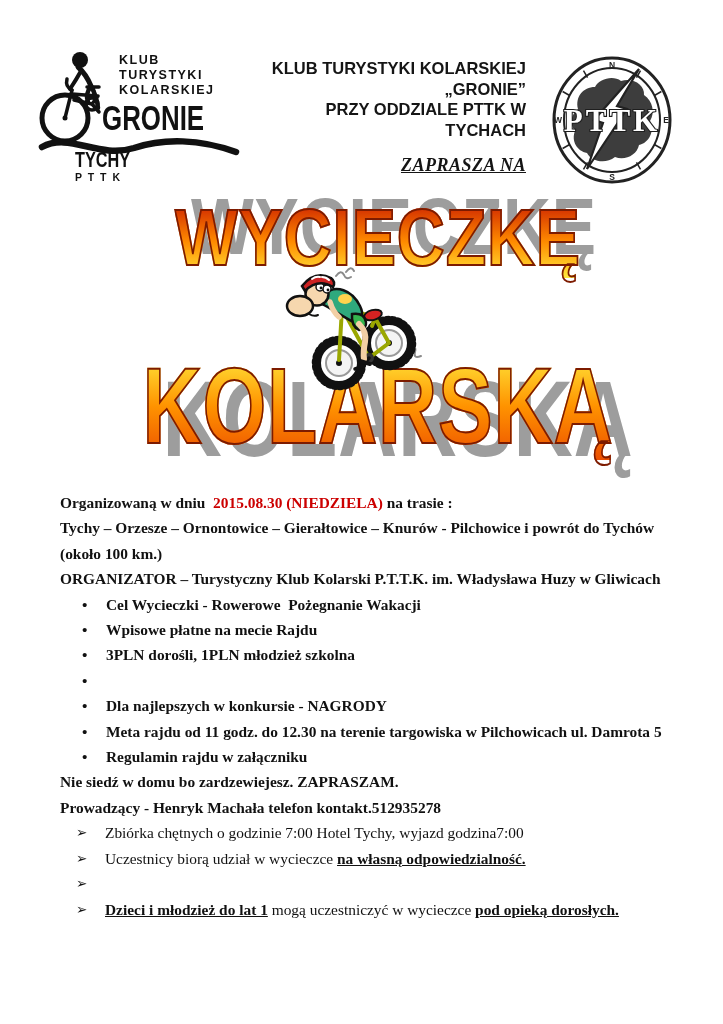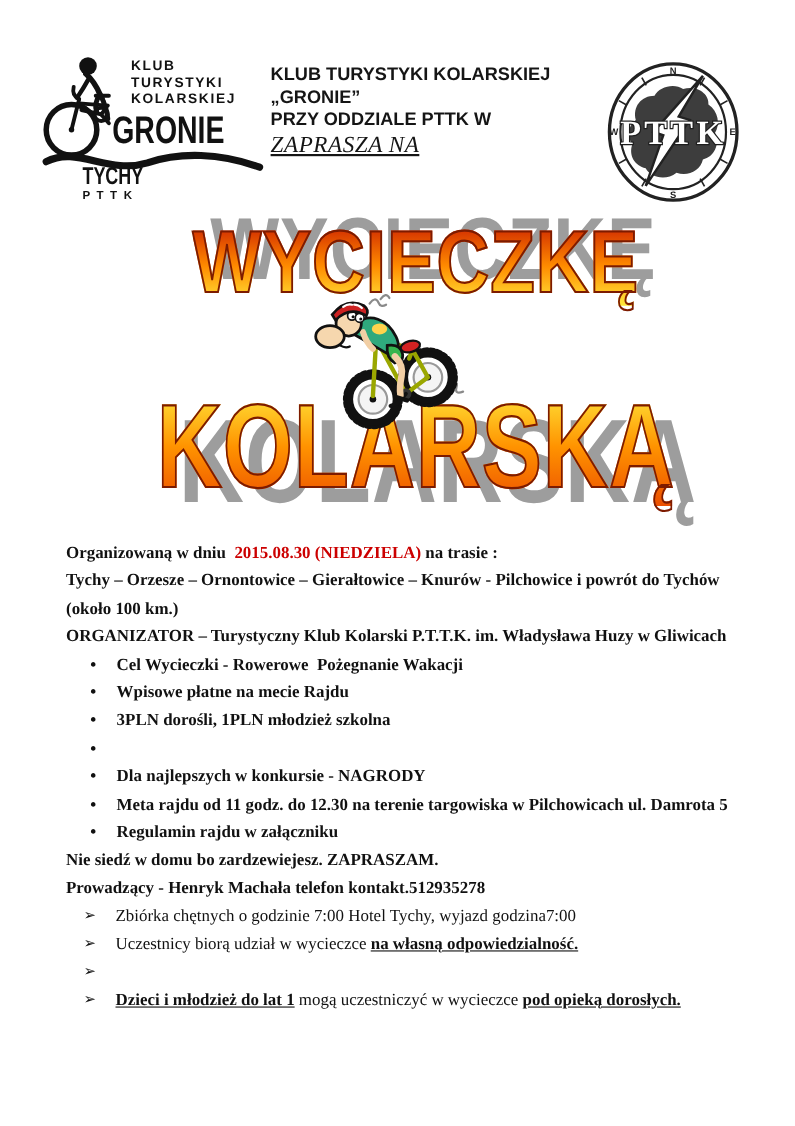--- a/index.html
+++ b/index.html
@@ -1,25 +1,25 @@
 <!DOCTYPE html>
 <html><head>
 <meta charset="utf-8">
 <style>
   html,body{margin:0;padding:0;background:#fff;}
   .page{position:relative;width:723px;height:1024px;background:#fff;overflow:hidden;
         font-family:"Liberation Serif",serif;color:#111;}
 
   
   .club-logo{position:absolute;left:34px;top:46px;}
-  .center-head{position:absolute;left:246px;top:58px;width:280px;text-align:left;
+  .center-head{position:absolute;left:246px;top:58px;width:280px;text-align:right;
                font-family:"Liberation Sans",sans-serif;font-weight:bold;
                font-size:16.5px;line-height:20.6px;color:#151515;}
-  .invite{margin-top:1px;font-family:"Liberation Serif",serif;font-style:italic;
-          font-weight:normal;font-size:21px;text-decoration:underline;letter-spacing:.5px;}
+  .invite{margin-top:15px;font-family:"Liberation Serif",serif;font-style:italic;
+          font-weight:bold;font-size:18px;text-decoration:underline;letter-spacing:.5px;}
   .pttk-logo{position:absolute;left:551px;top:56px;}
 
   
   .wa-wrap{position:absolute;left:16px;width:723px;height:130px;}
   #word1{top:198px;}
   #word2{top:352px;}
   .wa{position:absolute;left:50%;top:0;white-space:nowrap;line-height:1;
       font-family:"Liberation Sans",sans-serif;font-weight:bold;letter-spacing:1px;}
   #word1 .wa{font-size:80px;}
   #word2 .wa{font-size:108px;}
@@ -76,20 +76,21 @@
       <text transform="translate(33,121) scale(0.74,1)" font-size="22">TYCHY</text>
       <text x="33" y="135" font-size="10.5" letter-spacing="1.5">P T T K</text>
     </g>
     <path d="M 0,101 C 28,86 56,113 92,102 C 122,92 158,93 194,106" stroke="#111" stroke-width="6.5" fill="none" stroke-linecap="round"></path>
   </svg>
 
   <div class="center-head">
     <div>KLUB TURYSTYKI KOLARSKIEJ</div>
     <div>„GRONIE”</div>
     <div>PRZY ODDZIALE PTTK W</div>
+    <div>TYCHACH</div>
     <div class="invite">ZAPRASZA NA</div>
   </div>
 
   <svg class="pttk-logo" width="122" height="128" viewBox="0 0 122 128">
     <ellipse cx="61" cy="64" rx="58" ry="62" fill="#fff" stroke="#222" stroke-width="3"></ellipse>
     <ellipse cx="61" cy="64" rx="48" ry="52" fill="#fff" stroke="#222" stroke-width="2"></ellipse>
     <g stroke="#222" stroke-width="1.5">
       <line x1="103.4" y1="39.5" x2="110.4" y2="35.5"></line>
         <line x1="85.5" y1="21.6" x2="89.5" y2="14.6"></line>
       <line x1="36.5" y1="21.6" x2="32.5" y2="14.6"></line>

